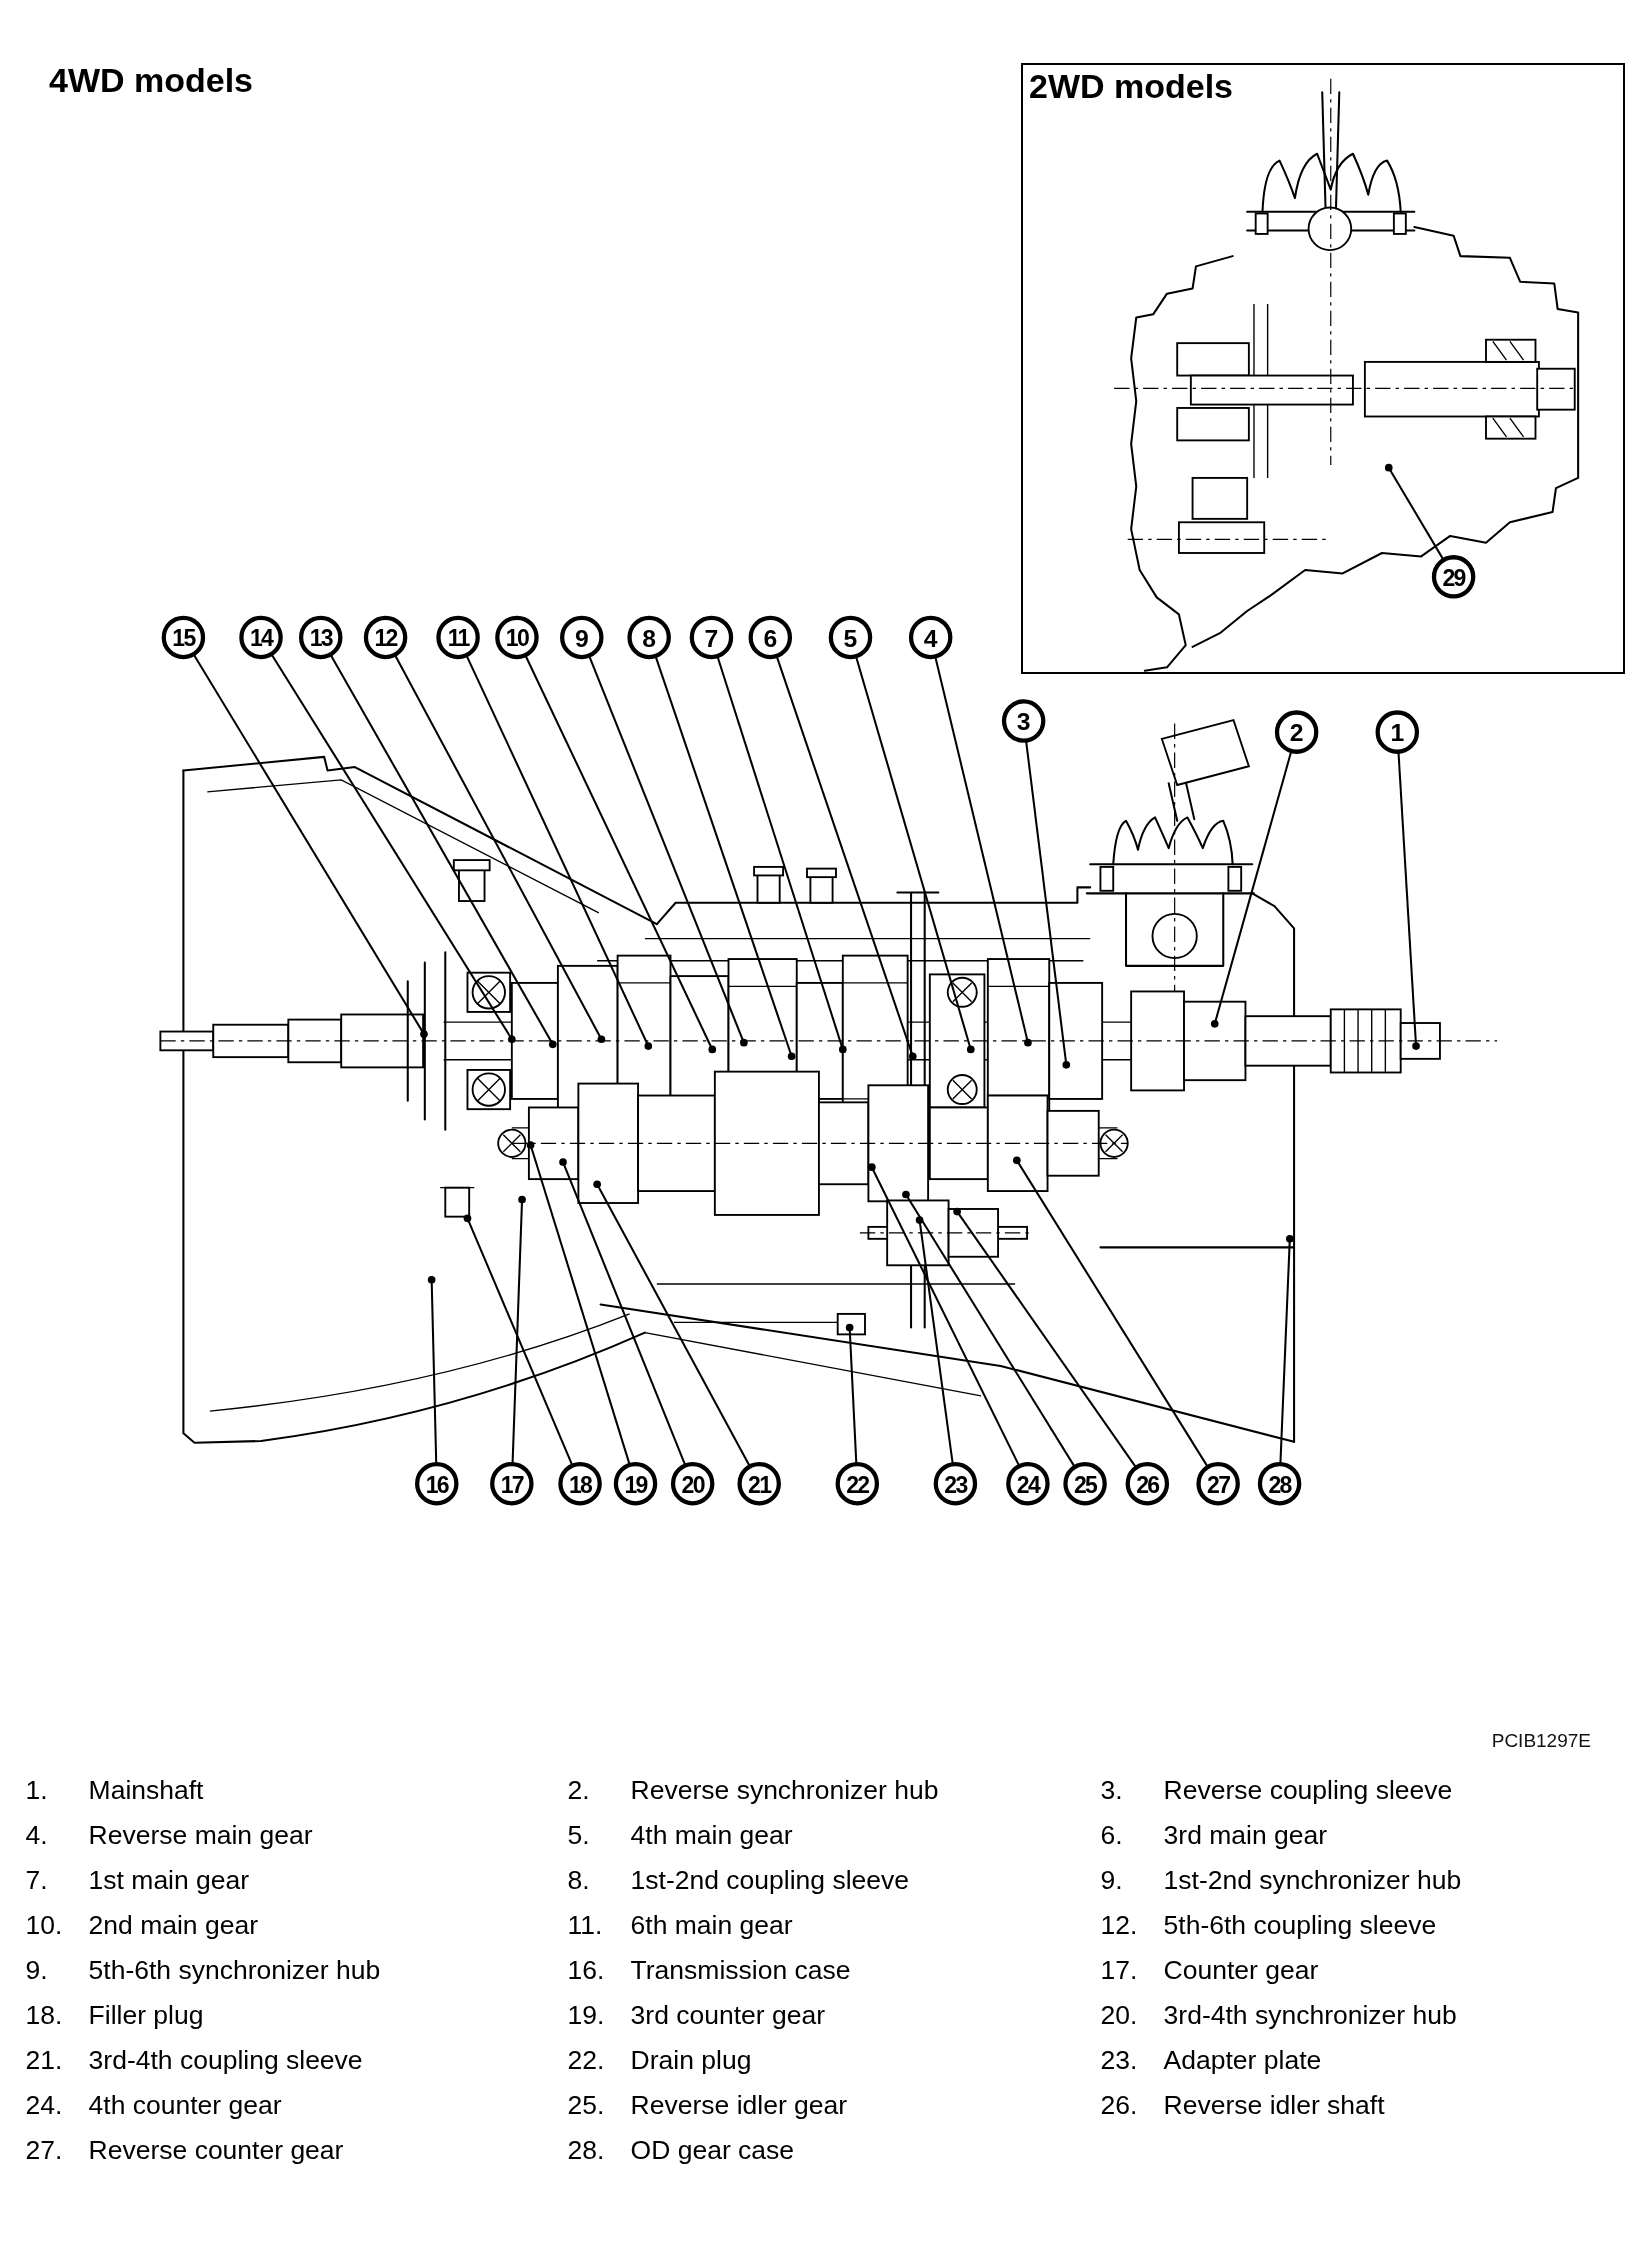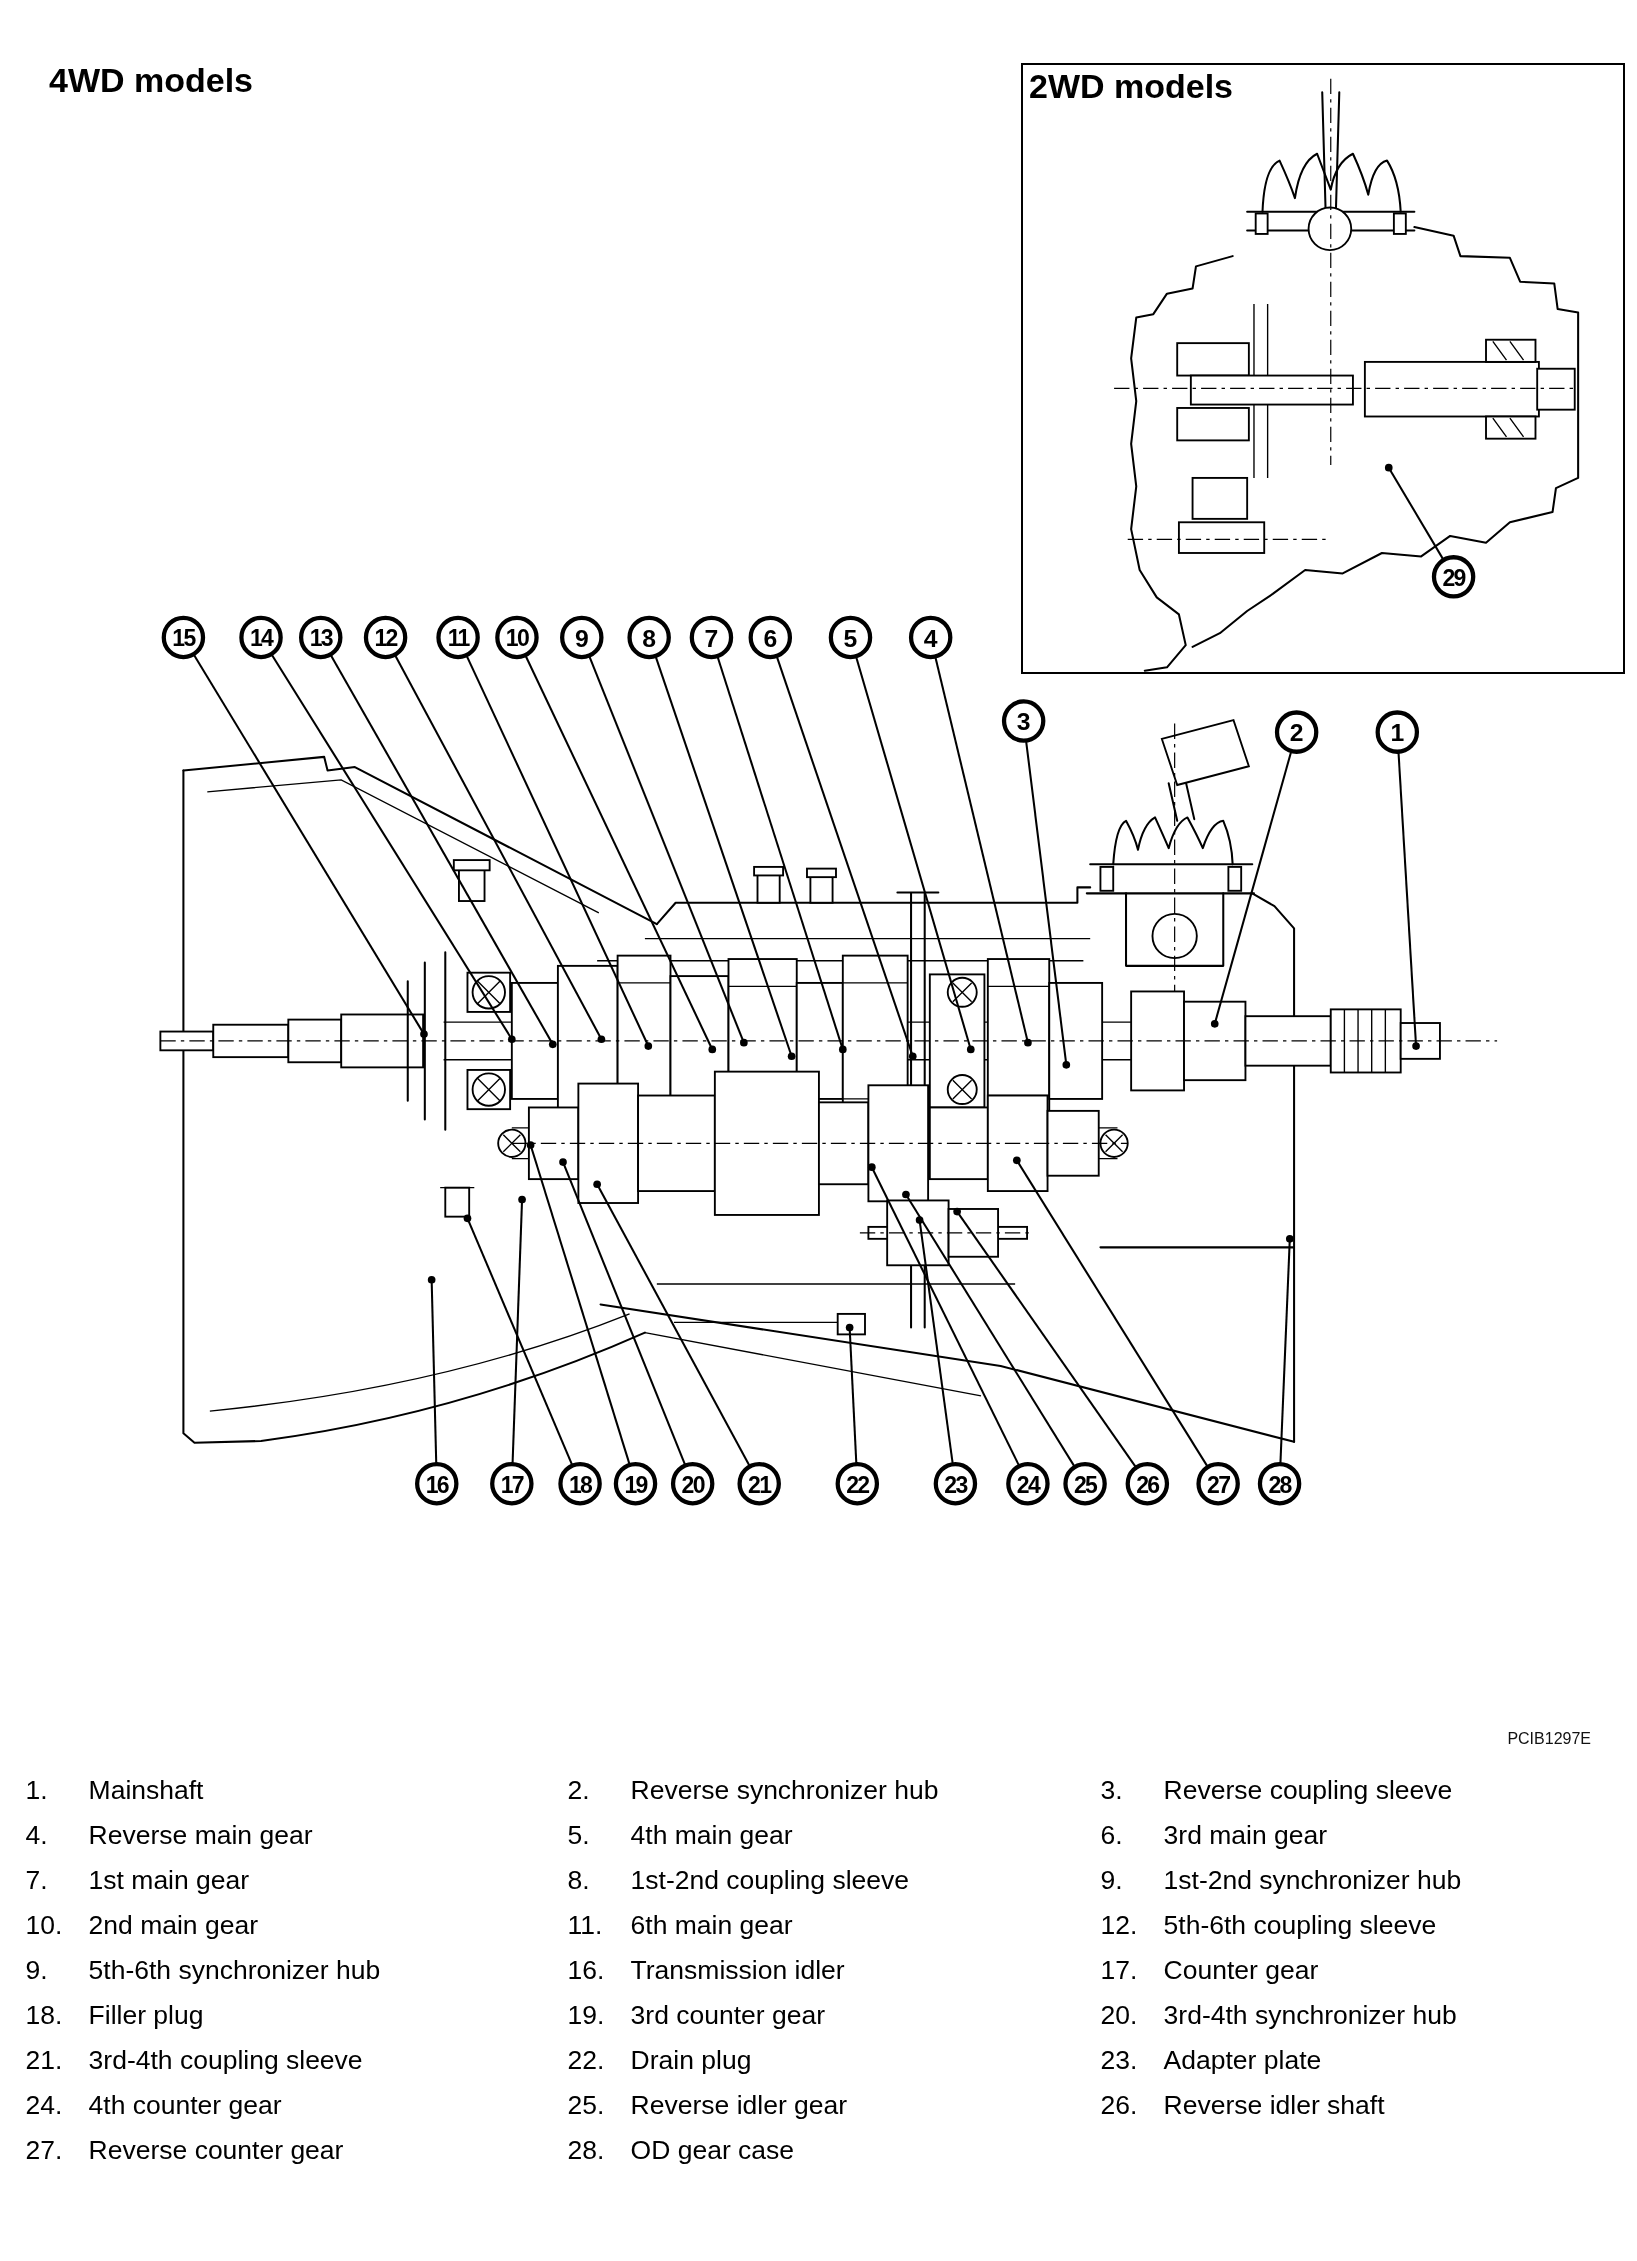--- a/index.html
+++ b/index.html
@@ -5,21 +5,21 @@
   html,body{margin:0;padding:0;background:#fff;}
   .page{position:relative;width:1637px;height:2261px;background:#fff;overflow:hidden;
         font-family:"Liberation Sans",sans-serif;color:#000;}
   .title{position:absolute;font-size:34px;font-weight:bold;letter-spacing:0;white-space:nowrap;}
   #title-4wd{left:49px;top:61px;}
   #title-2wd{left:1029px;top:67px;}
   .inset-box{position:absolute;left:1021px;top:63px;width:604px;height:611px;
              border:2.6px solid #000;box-sizing:border-box;}
   svg.diagram{position:absolute;left:0;top:0;}
   .figure-code{position:absolute;left:1378px;top:1730px;width:213px;text-align:right;
-               font-size:16px;color:#111;}
+               font-size:19px;color:#111;}
   .legend{position:absolute;left:25.6px;top:1768px;width:1587px;display:grid;
           grid-template-columns:542px 533px auto;grid-auto-rows:45px;}
   .lcell{display:flex;align-items:center;font-size:26.5px;line-height:45px;white-space:nowrap;}
   .lnum{display:inline-block;width:63px;flex:0 0 63px;}
   
   .ln{stroke:#000;fill:none;stroke-width:2.4;stroke-linecap:round;stroke-linejoin:round;}
   .ln-thin{stroke:#000;fill:none;stroke-width:1.6;}
   .part{stroke:#000;fill:#fff;stroke-width:2.2;}
   .cl{stroke:#000;fill:none;stroke-width:1.4;stroke-dasharray:18 6 4 6;}
   .callout-line{stroke:#000;stroke-width:2.4;fill:none;}
@@ -347,21 +347,21 @@
       <div class="lcell">
         <span class="lnum">12.</span>
         <span class="llbl">5th-6th coupling sleeve</span>
       </div>
       <div class="lcell">
         <span class="lnum">9.</span>
         <span class="llbl">5th-6th synchronizer hub</span>
       </div>
       <div class="lcell">
         <span class="lnum">16.</span>
-        <span class="llbl">Transmission idler</span>
+        <span class="llbl">Transmission case</span>
       </div>
       <div class="lcell">
         <span class="lnum">17.</span>
         <span class="llbl">Counter gear</span>
       </div>
       <div class="lcell">
         <span class="lnum">18.</span>
         <span class="llbl">Filler plug</span>
       </div>
       <div class="lcell">

